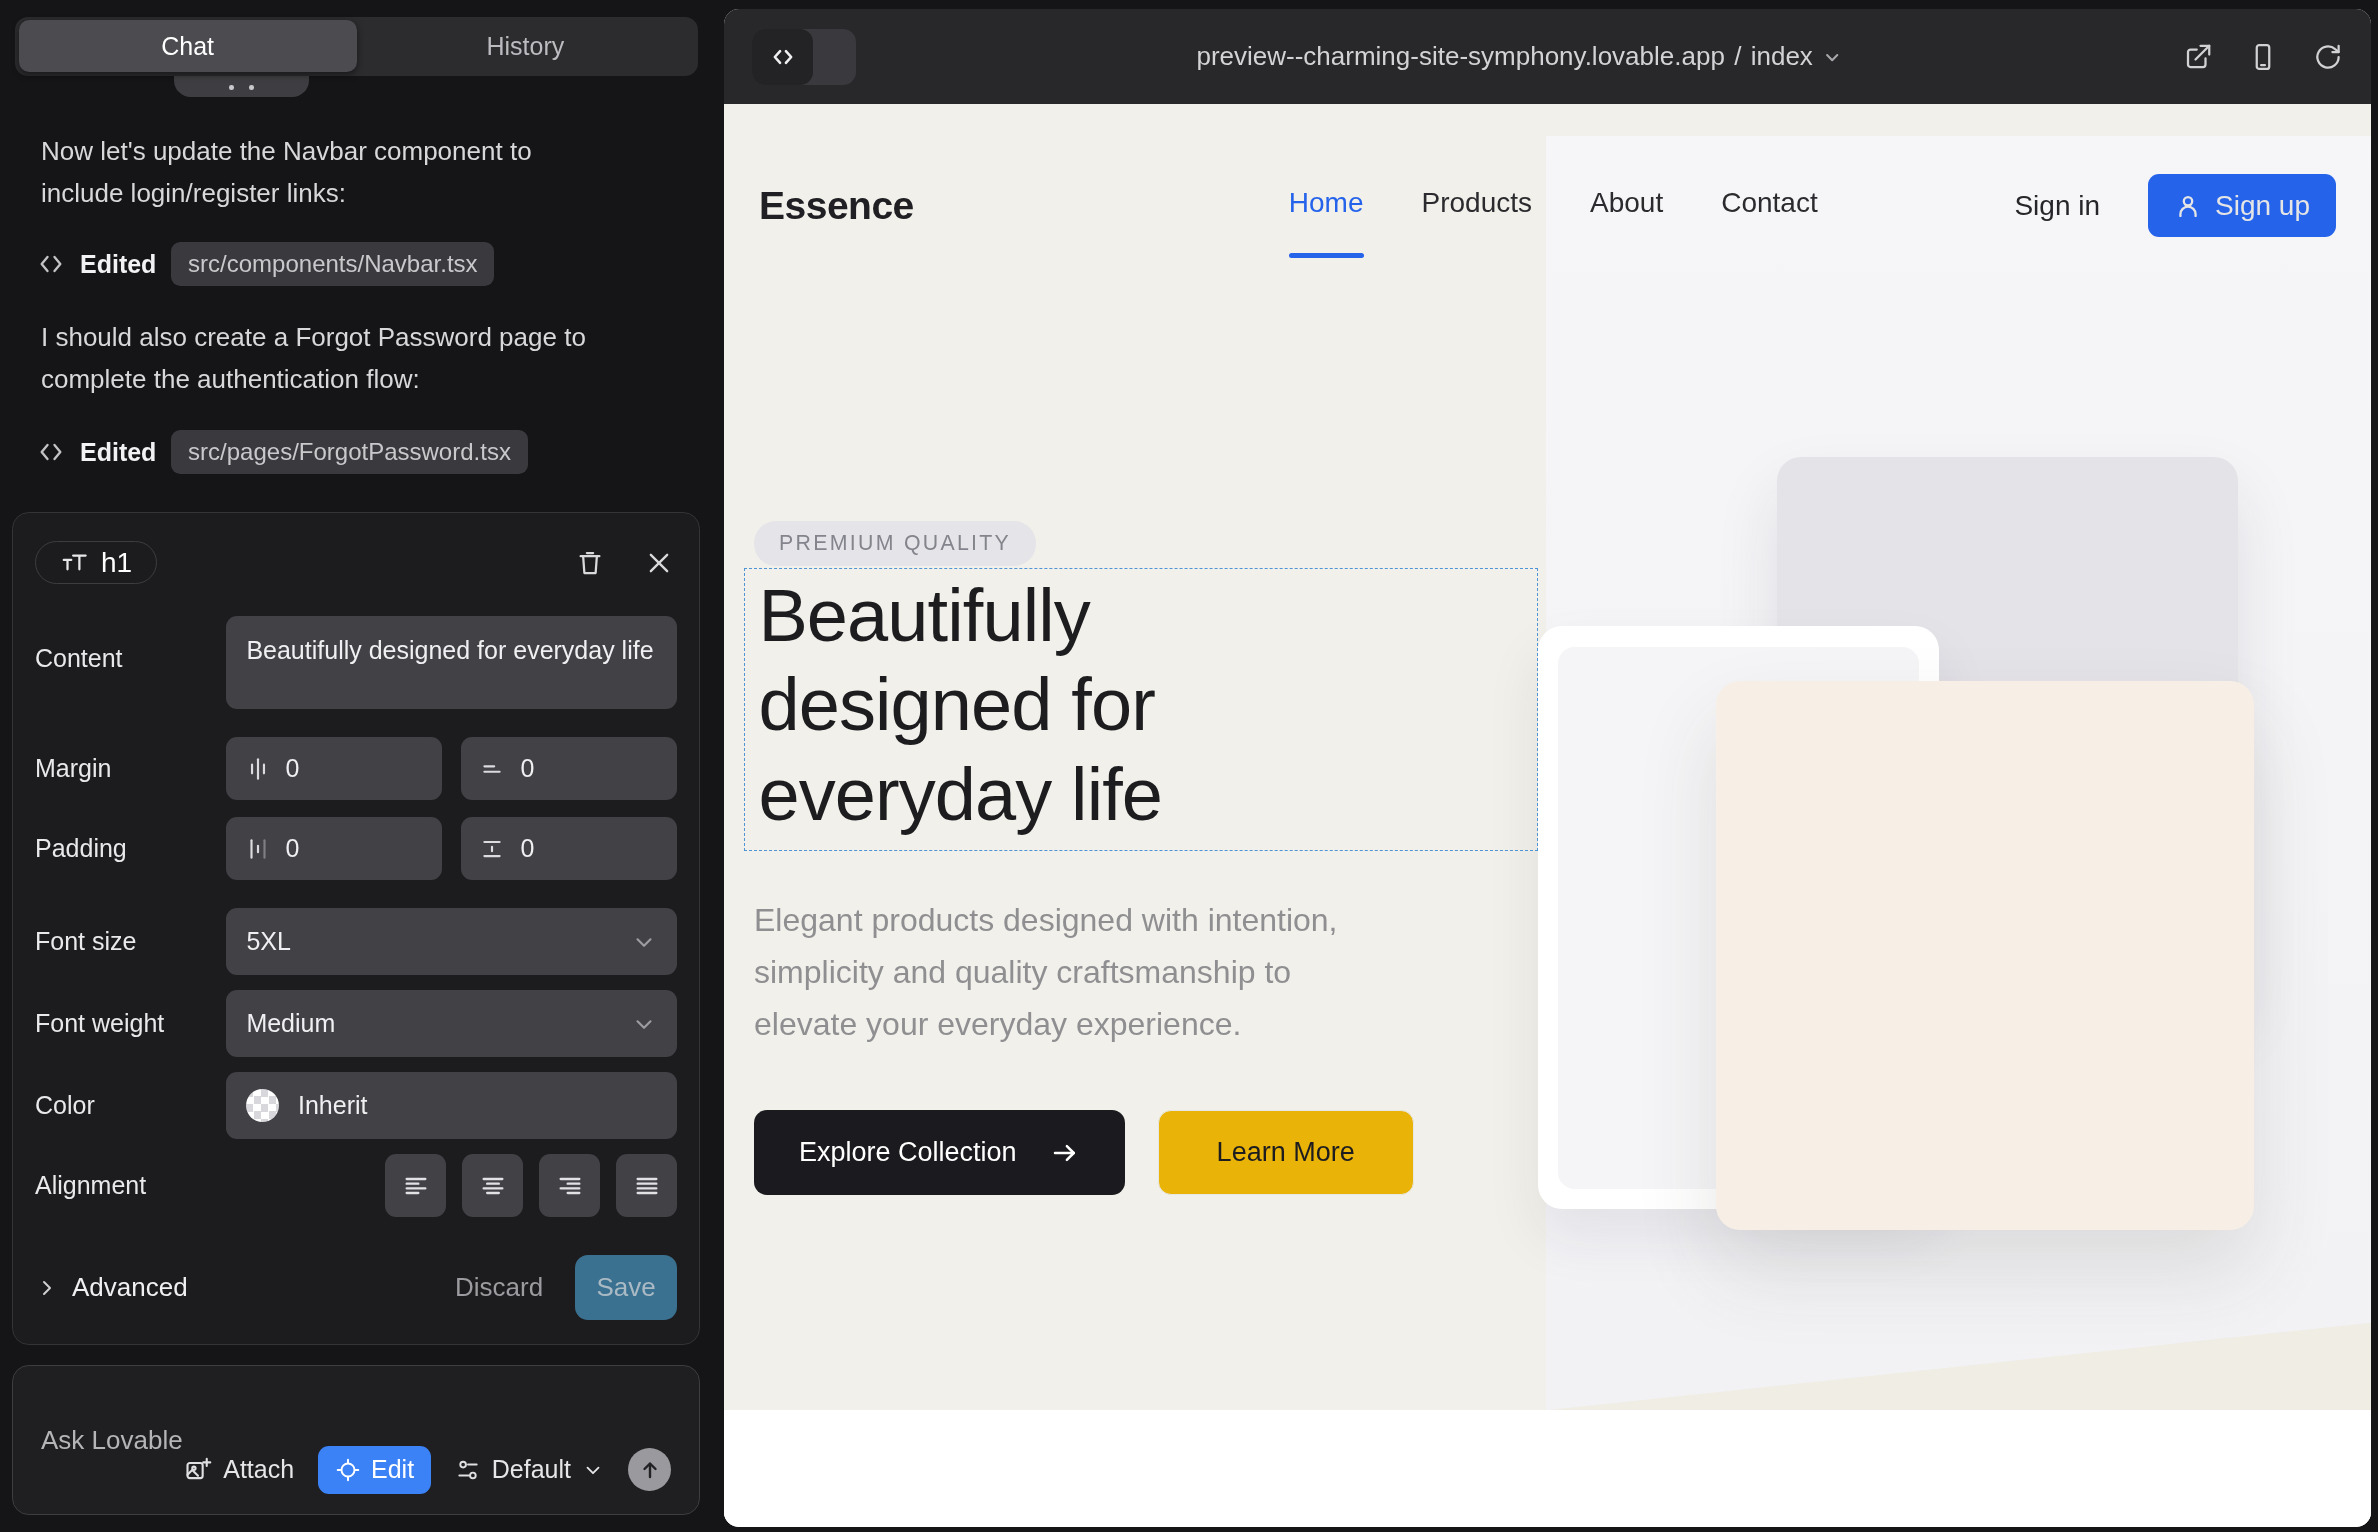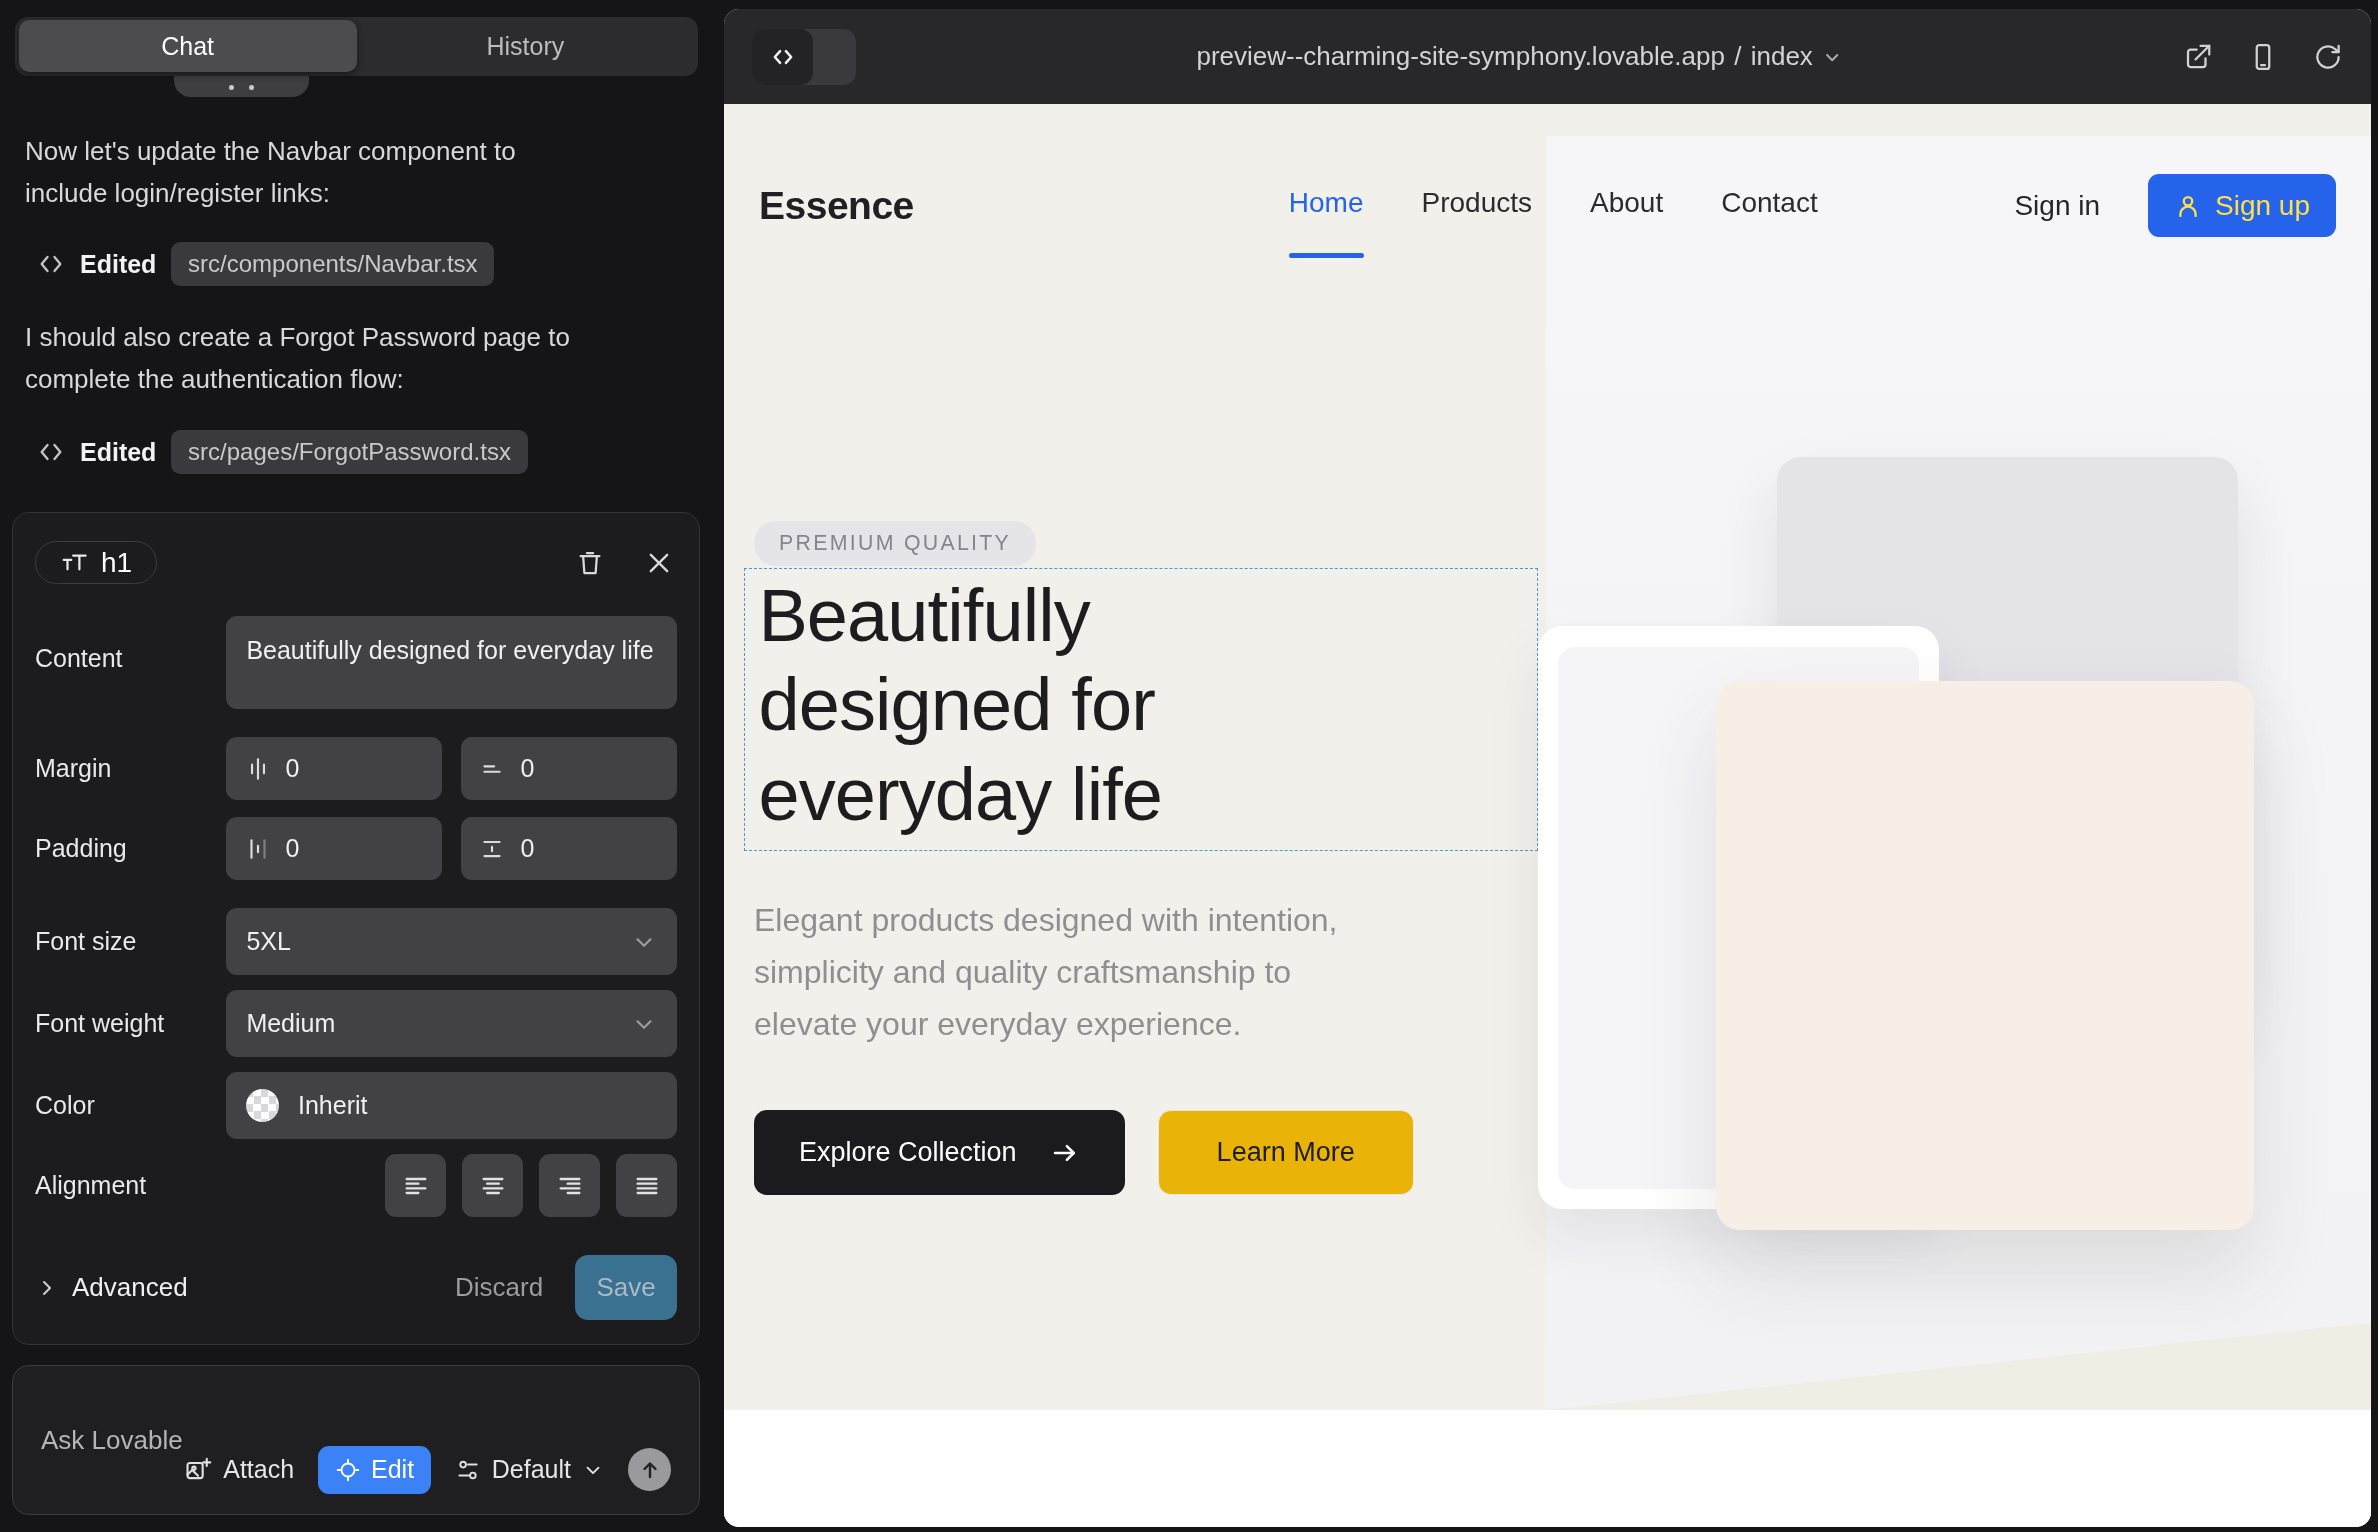--- a/index.html
+++ b/index.html
@@ -16,21 +16,21 @@
   .tab { flex:1; display:flex; align-items:center; justify-content:center; font-size:25px;
          color:#bcbcc0; border-radius:10.2px; cursor:default; }
   .tab.active { background:#4b4b50; color:#ffffff; box-shadow:0 2.8px 7.4px rgba(0,0,0,.45); }
 
   .peek-pill { position:absolute; left:174px; top:54px; width:135px; height:43px; background:#3e3e42;
                border-radius:0 0 16.7px 16.7px; z-index:2; display:flex; align-items:flex-end;
                justify-content:center; gap:15px; padding-bottom:7.4px; }
   .peek-pill i { width:4.6px; height:4.6px; border-radius:50%; background:#c9c9cc; }
 
   .chat-msg { position:absolute; left:25px; width:668px; font-size:26px; line-height:1.62; color:#d8d8da; }
-  .chat-msg span { display:block; }
+  .chat-msg span { display:block;margin-left:16px; }
   .msg1 { top:130px; } .msg2 { top:316px; }
 
   .edit-row { position:absolute; left:37px; display:flex; align-items:center; gap:15px; height:50px; }
   .edit-row1 { top:239px; } .edit-row2 { top:427px; }
   .edit-row .code-ic { color:#c3c3c6; }
   .edited-label { font-size:25px; font-weight:bold; color:#f2f2f4; }
   .file-pill { background:#3a3a3e; border-radius:9.3px; padding:8.3px 16.7px; font-size:24px; color:#c9c9cc; }
 
   
   .editor { position:absolute; left:12px; top:512px; width:688px; height:833px; background:#1c1c1e;
@@ -124,21 +124,21 @@
             align-items:center; padding:0 35px; z-index:5; }
   .brand { font-size:39px; font-weight:bold; color:#202024; letter-spacing:-0.5px; }
   .nav-links { display:flex; gap:58px; margin-left:375px; font-size:28px; color:#2b2b2f; }
   .nav-link { position:relative; padding-bottom:5.6px; }
   .nav-link.active { color:#2563eb; }
   .nav-link.active::after { content:""; position:absolute; left:0; right:0; bottom:-33px; height:4.6px;
                             border-radius:2.8px; background:#2563eb; }
   .nav-auth { margin-left:auto; display:flex; align-items:center; gap:48px; }
   .signin { font-size:28px; color:#26262a; }
   .signup-btn { height:63px; padding:0 26px; background:#2563eb; border:none; border-radius:11px;
-                color:#fde047; font-size:28px; display:flex; align-items:center; gap:13px;justify-content:flex-end; }
+                color:#e5e5e5; font-size:28px; display:flex; align-items:center; gap:13px;justify-content:flex-end; }
 
   .badge { position:absolute; left:30px; top:385px; height:45px; padding:0 25px; border-radius:22px;
            background:#e5e4e9; display:flex; align-items:center; font-size:21.3px; letter-spacing:2.3px;
            color:#84848d; z-index:5; }
   .selection-box { position:absolute; left:20.4px; top:432px; width:794px; height:283px;
                    border:1.9px dashed #4f94d4; z-index:5; }
   .hero-h1 { position:absolute; left:13px; top:1.9px; width:557px; font-size:74px; font-weight:500;
              line-height:1.205; color:#1d1d20; letter-spacing:-0.9px; }
   .hero-h1 span { display:block; }
   .hero-p { position:absolute; left:30px; top:759px; width:761px; font-size:32px; line-height:1.62;

